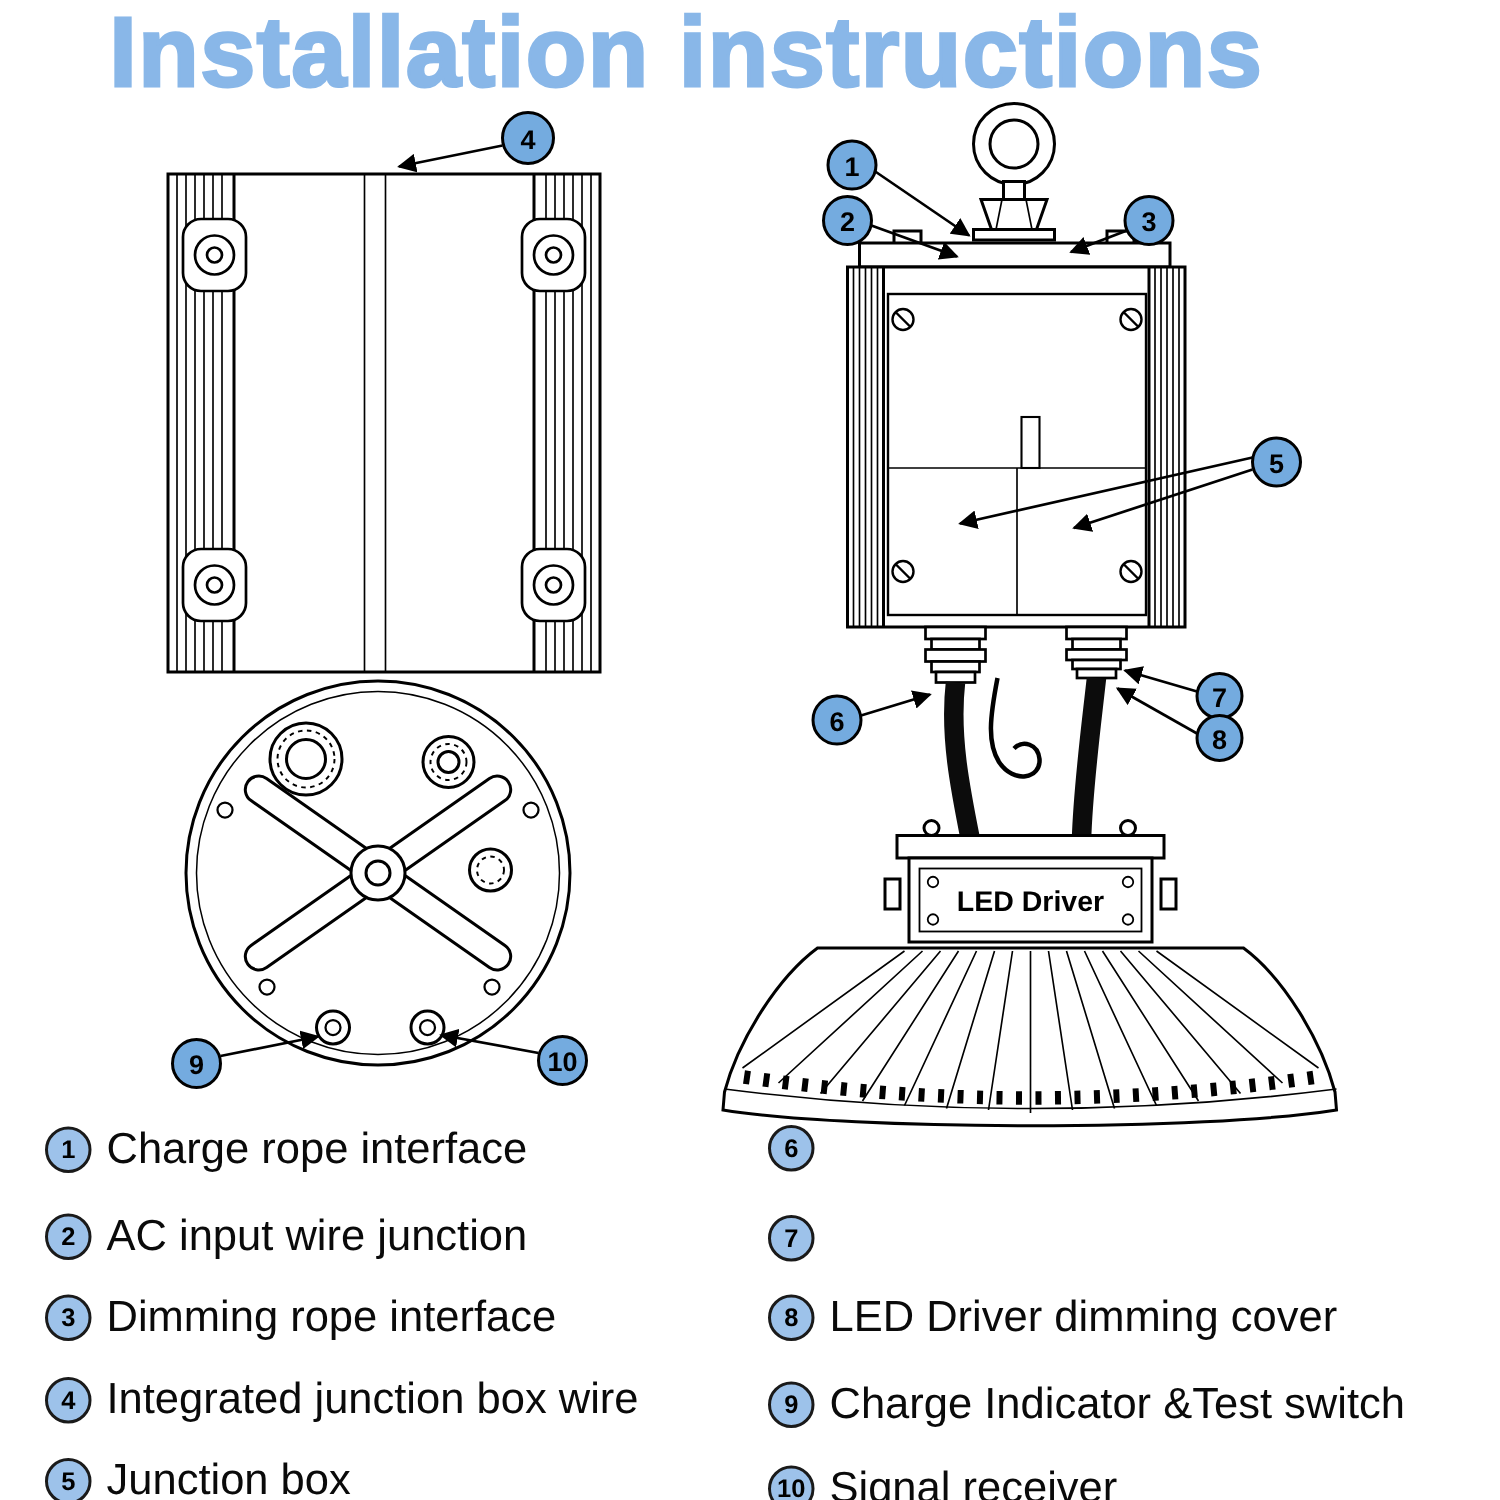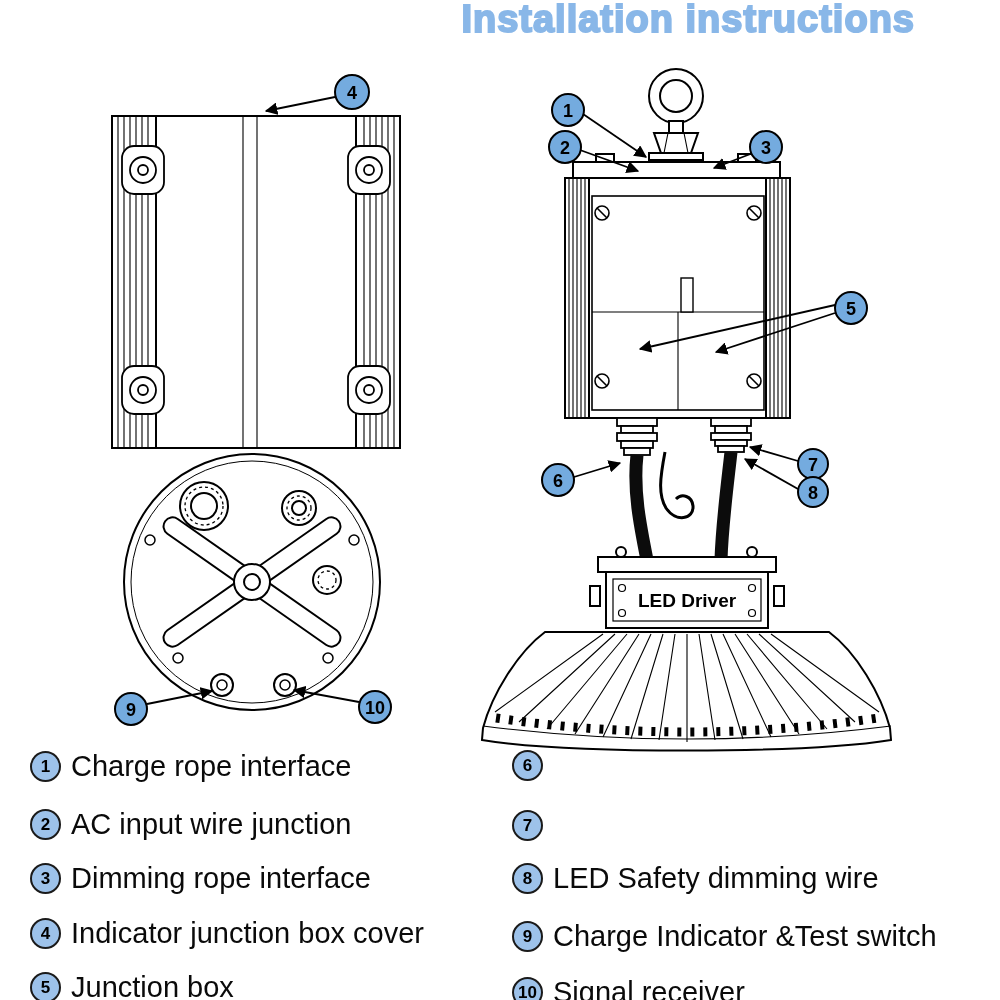--- a/index.html
+++ b/index.html
@@ -1,22 +1,22 @@
 <!DOCTYPE html>
 <html style="--title-blue: #89b7e8; --callout-fill: #74abdf; --legend-num-fill: #9dc2ea; --line: #000000;"><head>
 <meta charset="utf-8">
 <style>
   html,body { margin:0; padding:0; background:#fff; }
   .page {
     position:relative; width:1000px; height:1000px; background:#fff;
     font-family:"Liberation Sans", sans-serif; overflow:hidden;
   }
   .title {
-    position:absolute; top:0px; left:0; width:915px; text-align:right;
-    font-size:38px; font-weight:bold; letter-spacing:1px;
+    position:absolute; top:0px; left:0; width:915px; text-align:center;
+    font-size:66px; font-weight:bold; letter-spacing:1px;
     color:var(--title-blue,#89b7e8);
     -webkit-text-stroke:2px var(--title-blue,#89b7e8);
     line-height:1.05;
   }
   svg.diagram { position:absolute; left:0; top:0; width:1000px; height:1000px; }
   svg text { font-family:"Liberation Sans", sans-serif; }
   .wf { fill:#fff; stroke:#000; stroke-width:2; }
   .ln { stroke:#000; stroke-width:2; fill:none; }
   .ln1 { stroke:#000; stroke-width:1.1; fill:none; }
   .cl { stroke:#000; stroke-width:1.8; fill:none; }
@@ -240,35 +240,35 @@
     <div class="legend-item" style="left:30px; top:808px;">
       <span class="legend-num">2</span>
       <span>AC input wire junction</span>
     </div>
     <div class="legend-item" style="left:30px; top:862px;">
       <span class="legend-num">3</span>
       <span>Dimming rope interface</span>
     </div>
     <div class="legend-item" style="left:30px; top:917px;">
       <span class="legend-num">4</span>
-      <span>Indicator junction box cover</span>
+      <span>Integrated junction box wire</span>
     </div>
     <div class="legend-item" style="left:30px; top:971px;">
       <span class="legend-num">5</span>
       <span>Junction box</span>
     </div>
     <div class="legend-item" style="left:512px; top:750px;">
       <span class="legend-num">6</span>
     </div>
     <div class="legend-item" style="left:512px; top:810px;">
       <span class="legend-num">7</span>
     </div>
     <div class="legend-item" style="left:512px; top:862px;">
       <span class="legend-num">8</span>
-      <span>LED Safety dimming wire</span>
+      <span>LED Driver dimming cover</span>
     </div>
     <div class="legend-item" style="left:512px; top:920px;">
       <span class="legend-num">9</span>
       <span>Charge Indicator &amp;Test switch</span>
     </div>
     <div class="legend-item" style="left:512px; top:976px;">
       <span class="legend-num">10</span>
       <span>Signal receiver</span>
     </div>
   </div>

